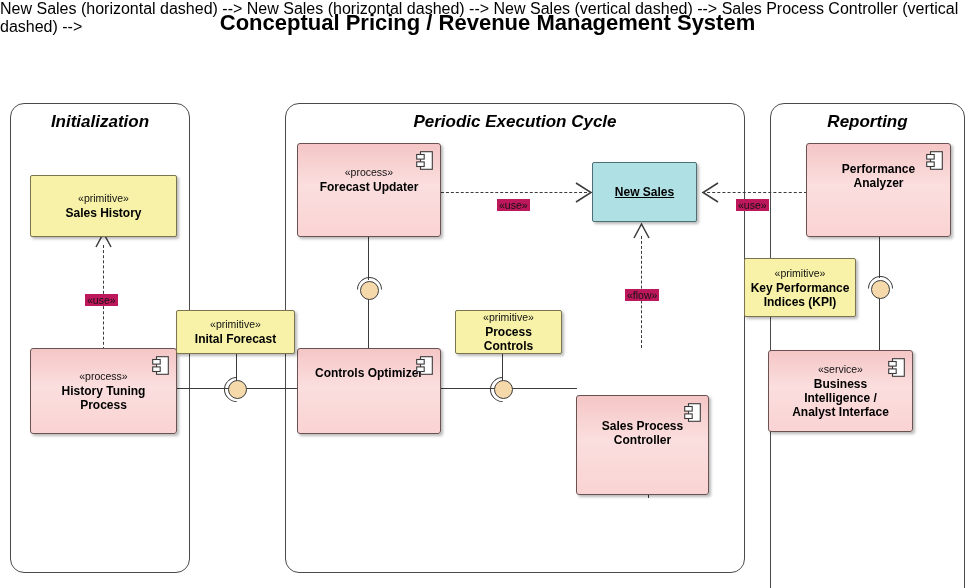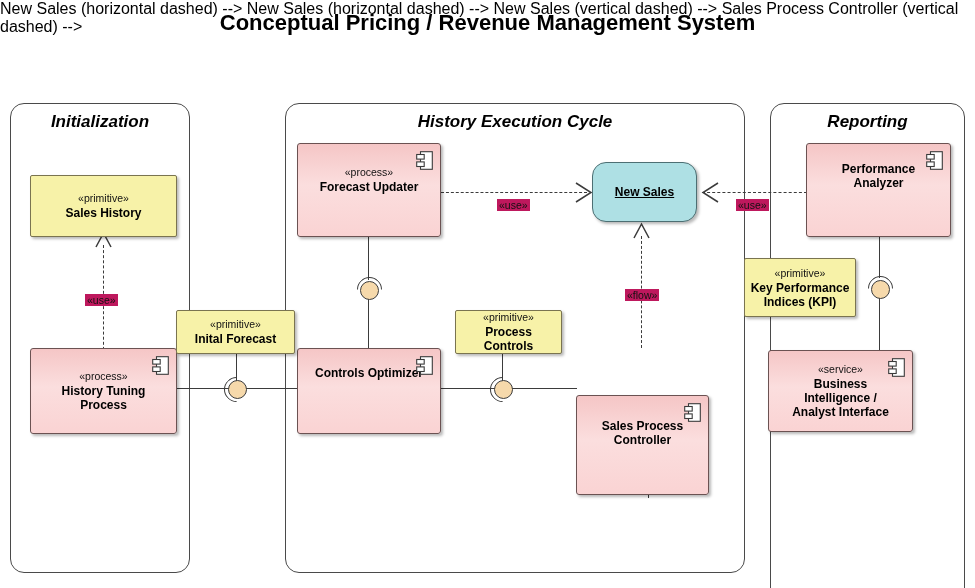--- a/index.html
+++ b/index.html
@@ -84,21 +84,21 @@
     border-radius: 2px;
   }
   .signal {
     background: linear-gradient(180deg, #fbfbfb 0%, #ececec 100%);
     border-color: #3f3f3f;
     border-radius: 2px;
   }
   .instance {
     background: #aee0e4;
     border-color: #4d6f73;
-    border-radius: 14px;
+    border-radius: 2px;
   }
   .instance .nm {
     text-decoration: underline;
   }
   
   .comp-icon {
     position: absolute;
     right: 7px;
     top: 7px;
     width: 17px;
@@ -160,21 +160,21 @@
 <div id="canvas">
 
   <div id="diagram-title">Conceptual Pricing / Revenue Management System</div>
 
   
   <div class="frame" style="left:10px; top:103px; width:180px; height:470px;">
     <div class="frame-title">Initialization</div>
   </div>
 
   <div class="frame" style="left:285px; top:103px; width:460px; height:470px;">
-    <div class="frame-title">History Execution Cycle</div>
+    <div class="frame-title">Periodic Execution Cycle</div>
   </div>
 
   <div class="frame" style="left:770px; top:103px; width:195px; height:536px;padding-left:9px;">
     <div class="frame-title">Reporting</div>
   </div>
 
   
 
   
   <div class="dash-v" style="left:103px; top:245px; height:110px;"></div>

